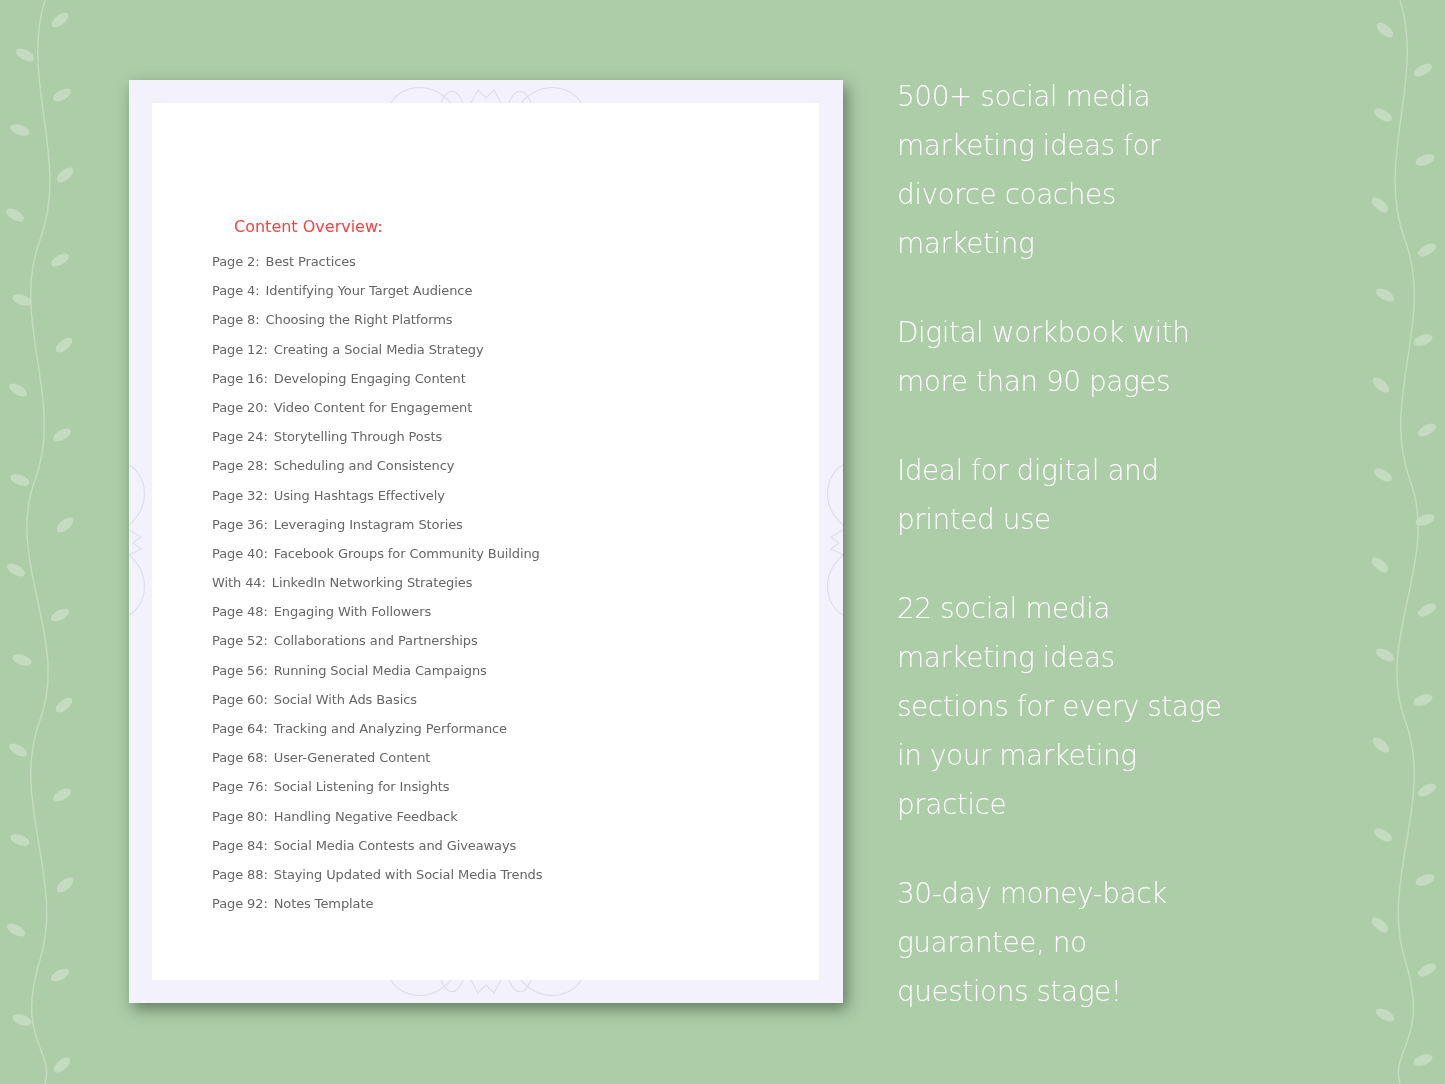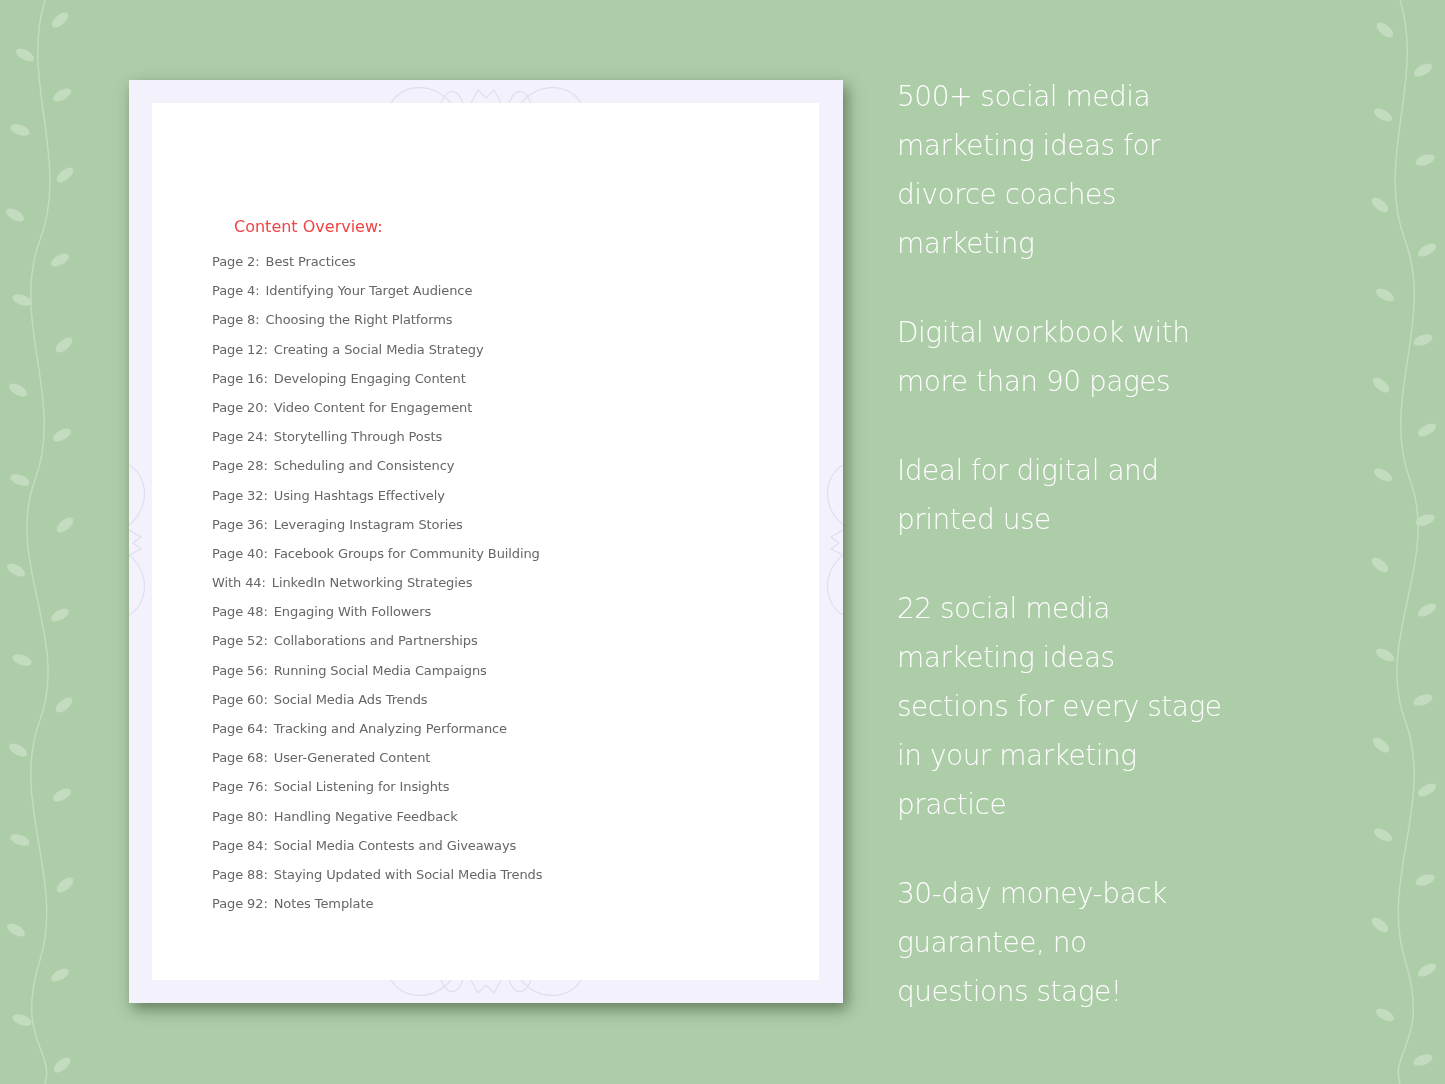--- a/index.html
+++ b/index.html
@@ -160,21 +160,21 @@
       <li><span class="pg">Page 20:</span><span>Video Content for Engagement</span></li>
       <li><span class="pg">Page 24:</span><span>Storytelling Through Posts</span></li>
       <li><span class="pg">Page 28:</span><span>Scheduling and Consistency</span></li>
       <li><span class="pg">Page 32:</span><span>Using Hashtags Effectively</span></li>
       <li><span class="pg">Page 36:</span><span>Leveraging Instagram Stories</span></li>
       <li><span class="pg">Page 40:</span><span>Facebook Groups for Community Building</span></li>
       <li><span class="pg">With 44:</span><span>LinkedIn Networking Strategies</span></li>
       <li><span class="pg">Page 48:</span><span>Engaging With Followers</span></li>
       <li><span class="pg">Page 52:</span><span>Collaborations and Partnerships</span></li>
       <li><span class="pg">Page 56:</span><span>Running Social Media Campaigns</span></li>
-      <li><span class="pg">Page 60:</span><span>Social Media Ads Trends</span></li>
+      <li><span class="pg">Page 60:</span><span>Social With Ads Basics</span></li>
       <li><span class="pg">Page 64:</span><span>Tracking and Analyzing Performance</span></li>
       <li><span class="pg">Page 68:</span><span>User-Generated Content</span></li>
       <li><span class="pg">Page 76:</span><span>Social Listening for Insights</span></li>
       <li><span class="pg">Page 80:</span><span>Handling Negative Feedback</span></li>
       <li><span class="pg">Page 84:</span><span>Social Media Contests and Giveaways</span></li>
       <li><span class="pg">Page 88:</span><span>Staying Updated with Social Media Trends</span></li>
       <li><span class="pg">Page 92:</span><span>Notes Template</span></li>
     </ul>
   </div>
 </div>

